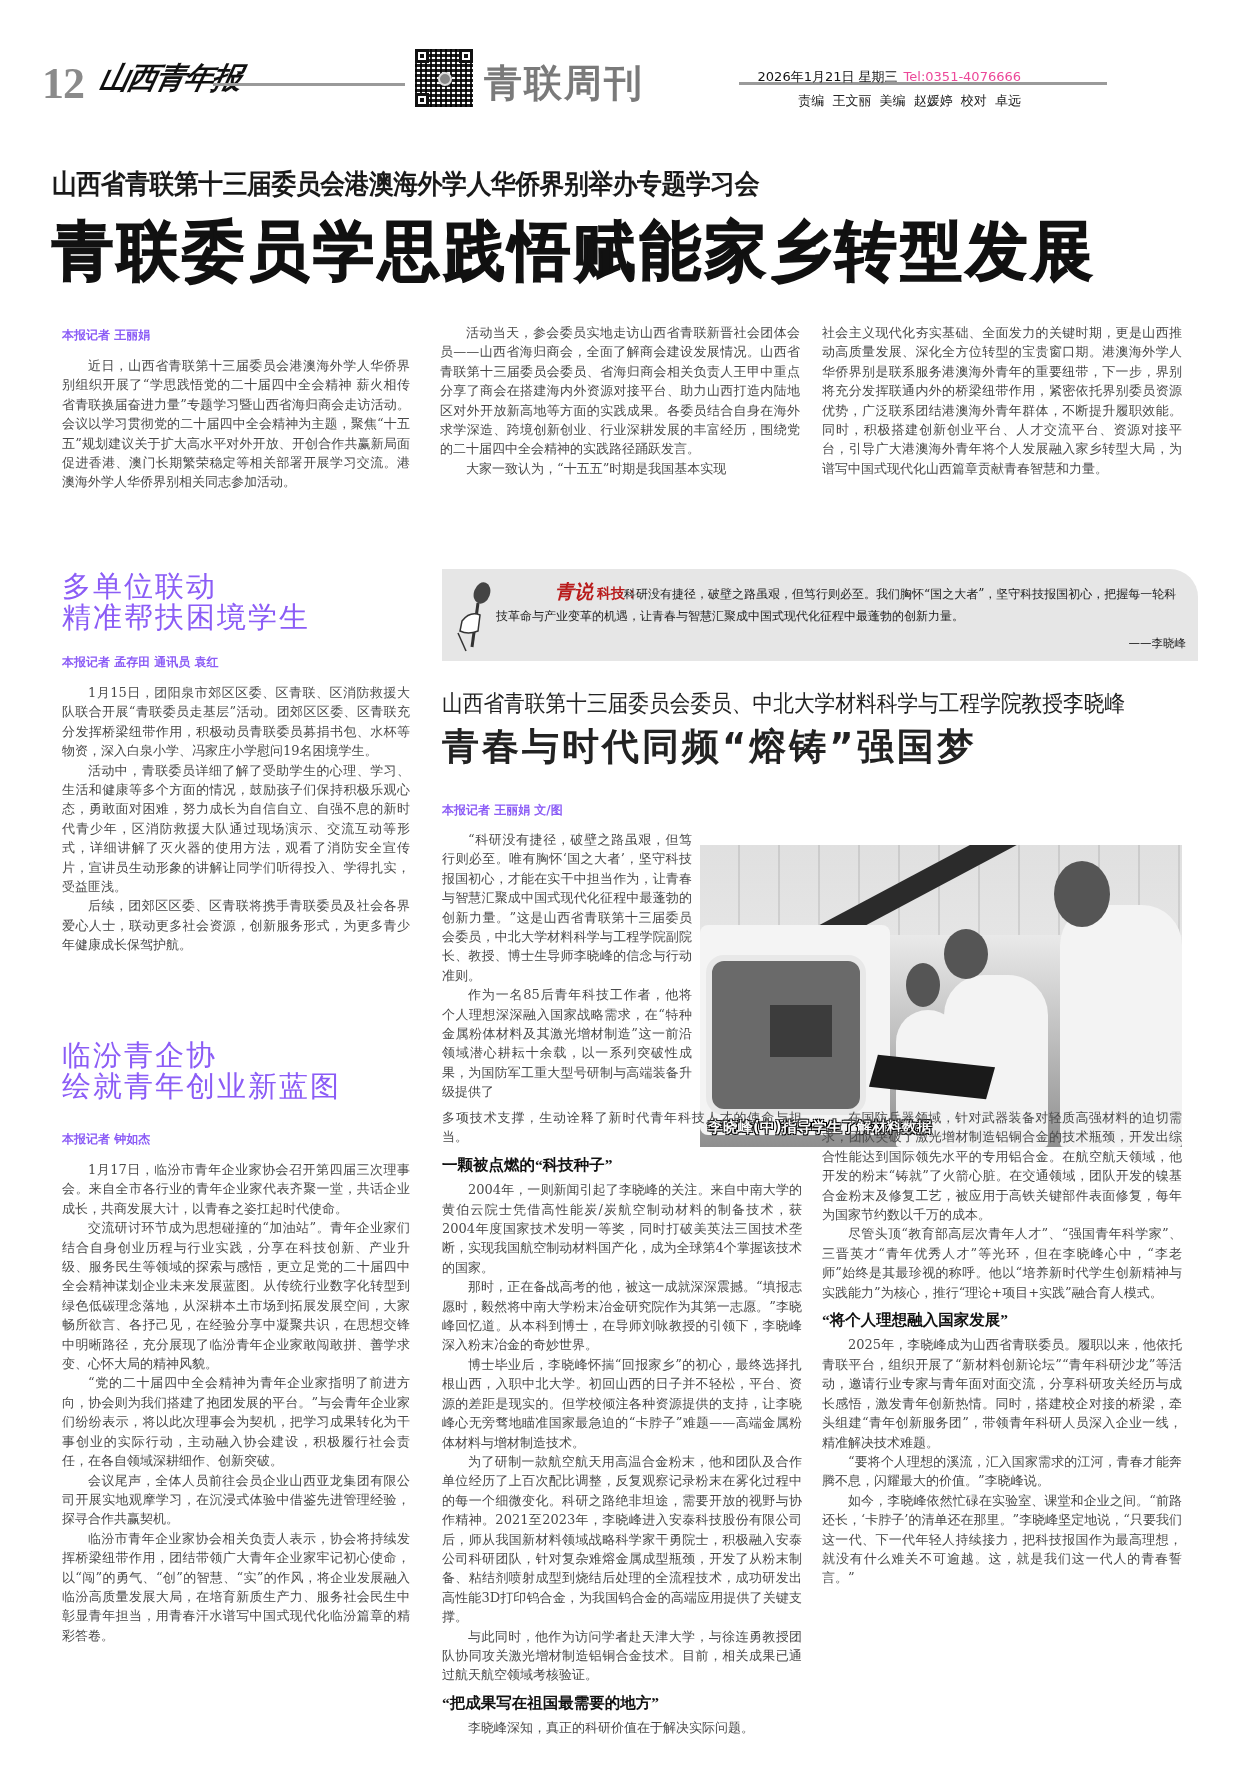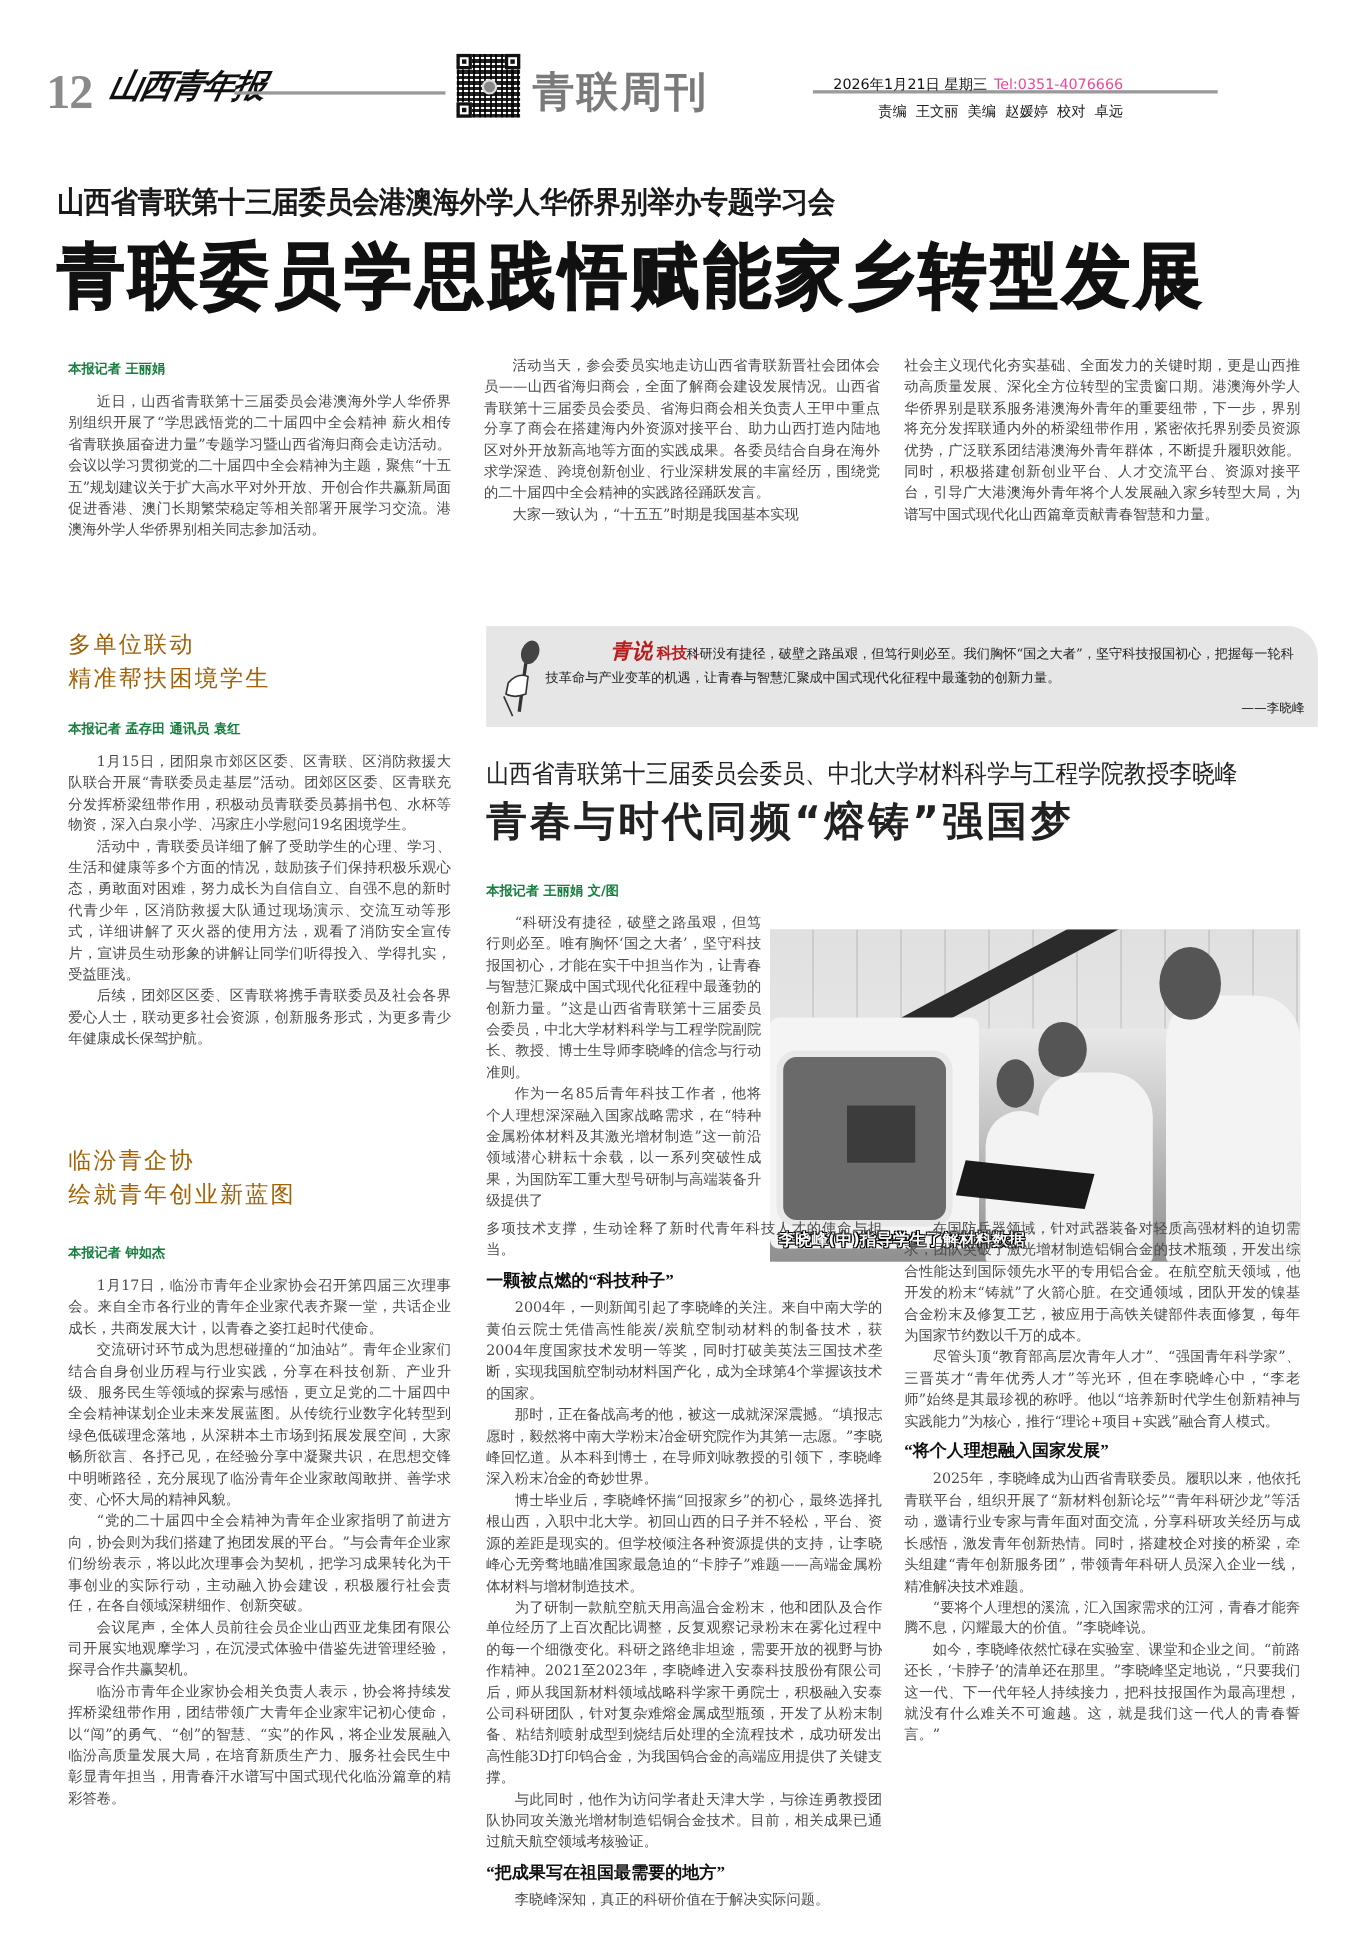--- a/index.html
+++ b/index.html
@@ -22,28 +22,28 @@
   .section-name { position: absolute; left: 484px; top: 58px; font-family: "DejaVu Serif", serif; font-weight: bold; font-size: 38px; color: #7a7a7a; letter-spacing: 2px; }
   .rule-right { position: absolute; left: 739px; top: 82px; width: 368px; height: 3px; background: #9a9a9a; }
   .issue-date { position: absolute; right: 138px; top: 68px; font-family: "DejaVu Sans", sans-serif; font-size: 13px; color: #111; white-space: nowrap; }
   .issue-date .tel { color: #ec4899; margin-left: 6px; }
   .editors { position: absolute; right: 138px; top: 92px; font-family: "DejaVu Sans", sans-serif; font-size: 13px; color: #222; white-space: nowrap; word-spacing: 4px; }
 
   
   .kicker-main { position: absolute; left: 52px; top: 166px; font-family: "DejaVu Serif", serif; font-weight: bold; font-size: 27px; color: #1a1a1a; letter-spacing: -0.5px; transform: scaleX(0.92); transform-origin: left; white-space: nowrap; }
   .headline-main { position: absolute; left: 52px; top: 208px; font-family: "DejaVu Sans", sans-serif; font-weight: bold; font-size: 64px; color: #111; letter-spacing: 4px; transform: scaleX(0.96); transform-origin: left; white-space: nowrap; -webkit-text-stroke: 1.5px #111; }
 
-  .byline { position: absolute; font-family: "DejaVu Sans", sans-serif; font-weight: bold; font-size: 12px; color: #15803d; white-space: nowrap; }
+  .byline { position: absolute; font-family: "DejaVu Sans", sans-serif; font-weight: bold; font-size: 12px; color: #8b5cf6; white-space: nowrap; }
   .body-col { position: absolute; font-size: 13px; line-height: 19.4px; color: #4a4a4a; text-align: justify; }
   .body-col p { text-indent: 2em; }
   .body-col p.cont { text-indent: 0; }
   .sub-head { font-family: Liberation Serif, serif; font-weight: bold; font-size: 15.5px; color: #111; margin: 8px 0 6px 0; text-indent: 0 !important; }
 
   
-  .story-title { position: absolute; font-family: Liberation Serif, serif; font-size: 21px; line-height: 31px; color: #a16207; letter-spacing: 2px; }
+  .story-title { position: absolute; font-family: Liberation Serif, serif; font-size: 29px; line-height: 31px; color: #8b5cf6; letter-spacing: 2px; }
 
   
   .quote-box { position: absolute; left: 442px; top: 569px; width: 756px; height: 92px; background: #e6e6e6; border-top-right-radius: 28px; }
   .mic-icon { position: absolute; left: 14px; top: 12px; width: 40px; height: 72px; }
   .quote-label { position: absolute; left: 113px; top: 10px; font-family: "DejaVu Serif", serif; font-weight: bold; font-style: italic; font-size: 19px; color: #b91c1c; }
   .quote-label-small { font-style: normal; font-size: 14px; margin-left: 4px; font-family: "DejaVu Sans", sans-serif; }
   .quote-text { position: absolute; left: 54px; top: 14px; width: 690px; font-size: 12px; line-height: 22px; color: #222; }
   .quote-text .indent { display: inline-block; width: 128px; }
   .quote-attrib { position: absolute; right: 12px; bottom: 10px; font-family: "DejaVu Sans", sans-serif; font-size: 11.5px; color: #222; }
 

